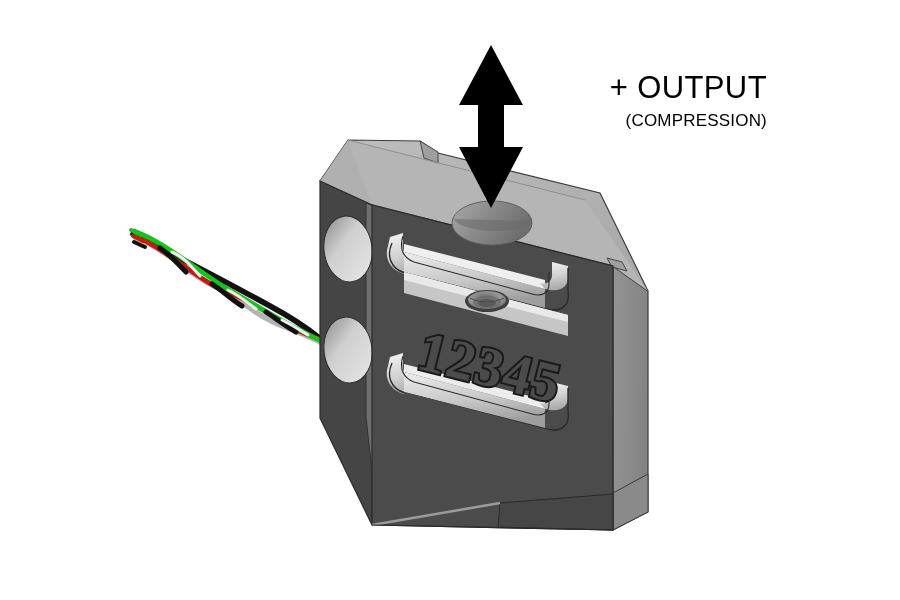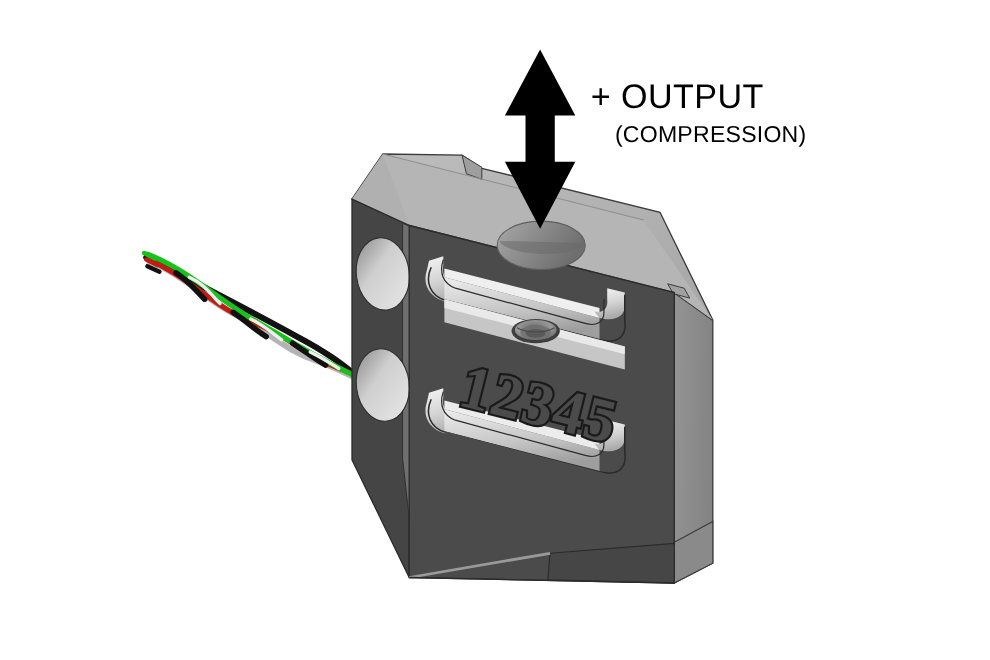--- a/index.html
+++ b/index.html
@@ -20,35 +20,35 @@
     position: absolute;
     inset: 0;
     width: 900px;
     height: 600px;
   }
   .label-block {
     position: absolute;
     left: 537px;
     top: 72px;
     width: 230px;
-    text-align: left;
+    text-align: right;
     user-select: none;
   }
   .label-main {
     font-family: "Liberation Sans", sans-serif;
     font-size: 31px;
     font-weight: 400;
     letter-spacing: 0.4px;
     color: #000000;
     line-height: 1.05;
     white-space: nowrap;
   }
   .label-sub {
     font-family: "Liberation Sans", sans-serif;
-    font-size: 21px;
+    font-size: 17px;
     font-weight: 400;
     letter-spacing: 0.2px;
     color: #000000;
     margin-top: 6px;
     margin-left: 22px;
     white-space: nowrap;
   }
 </style>
 </head>
 <body>

